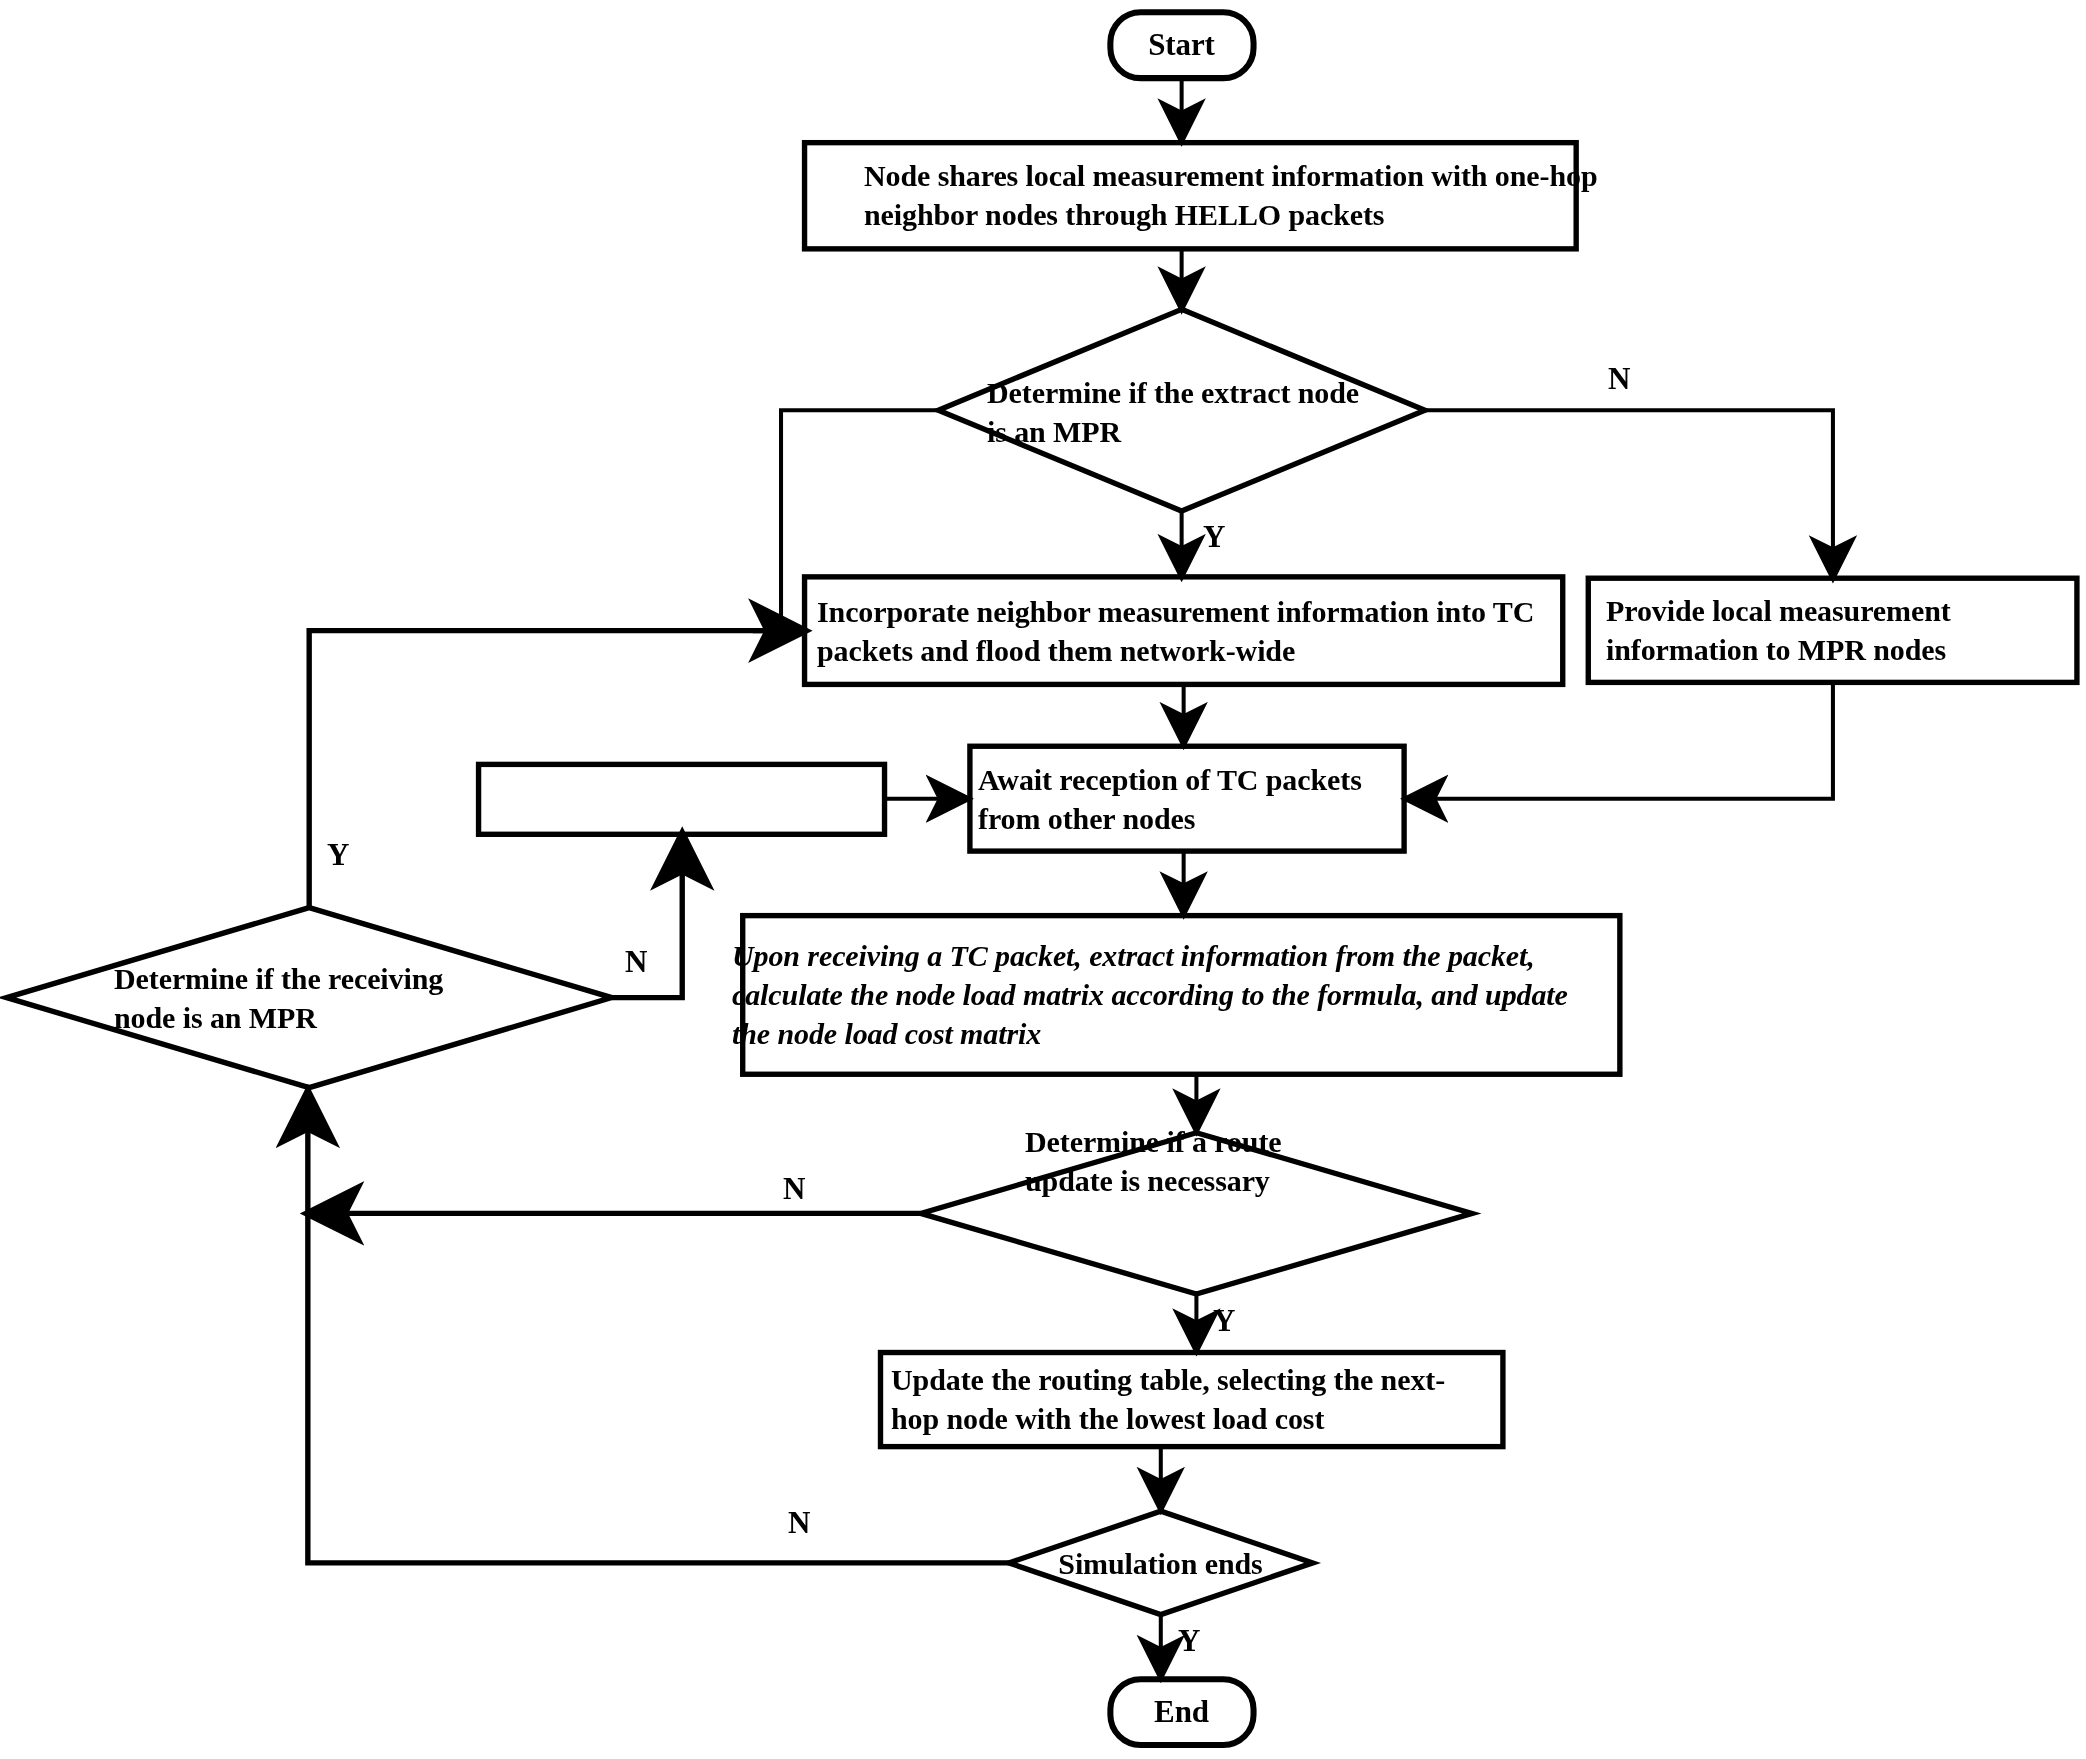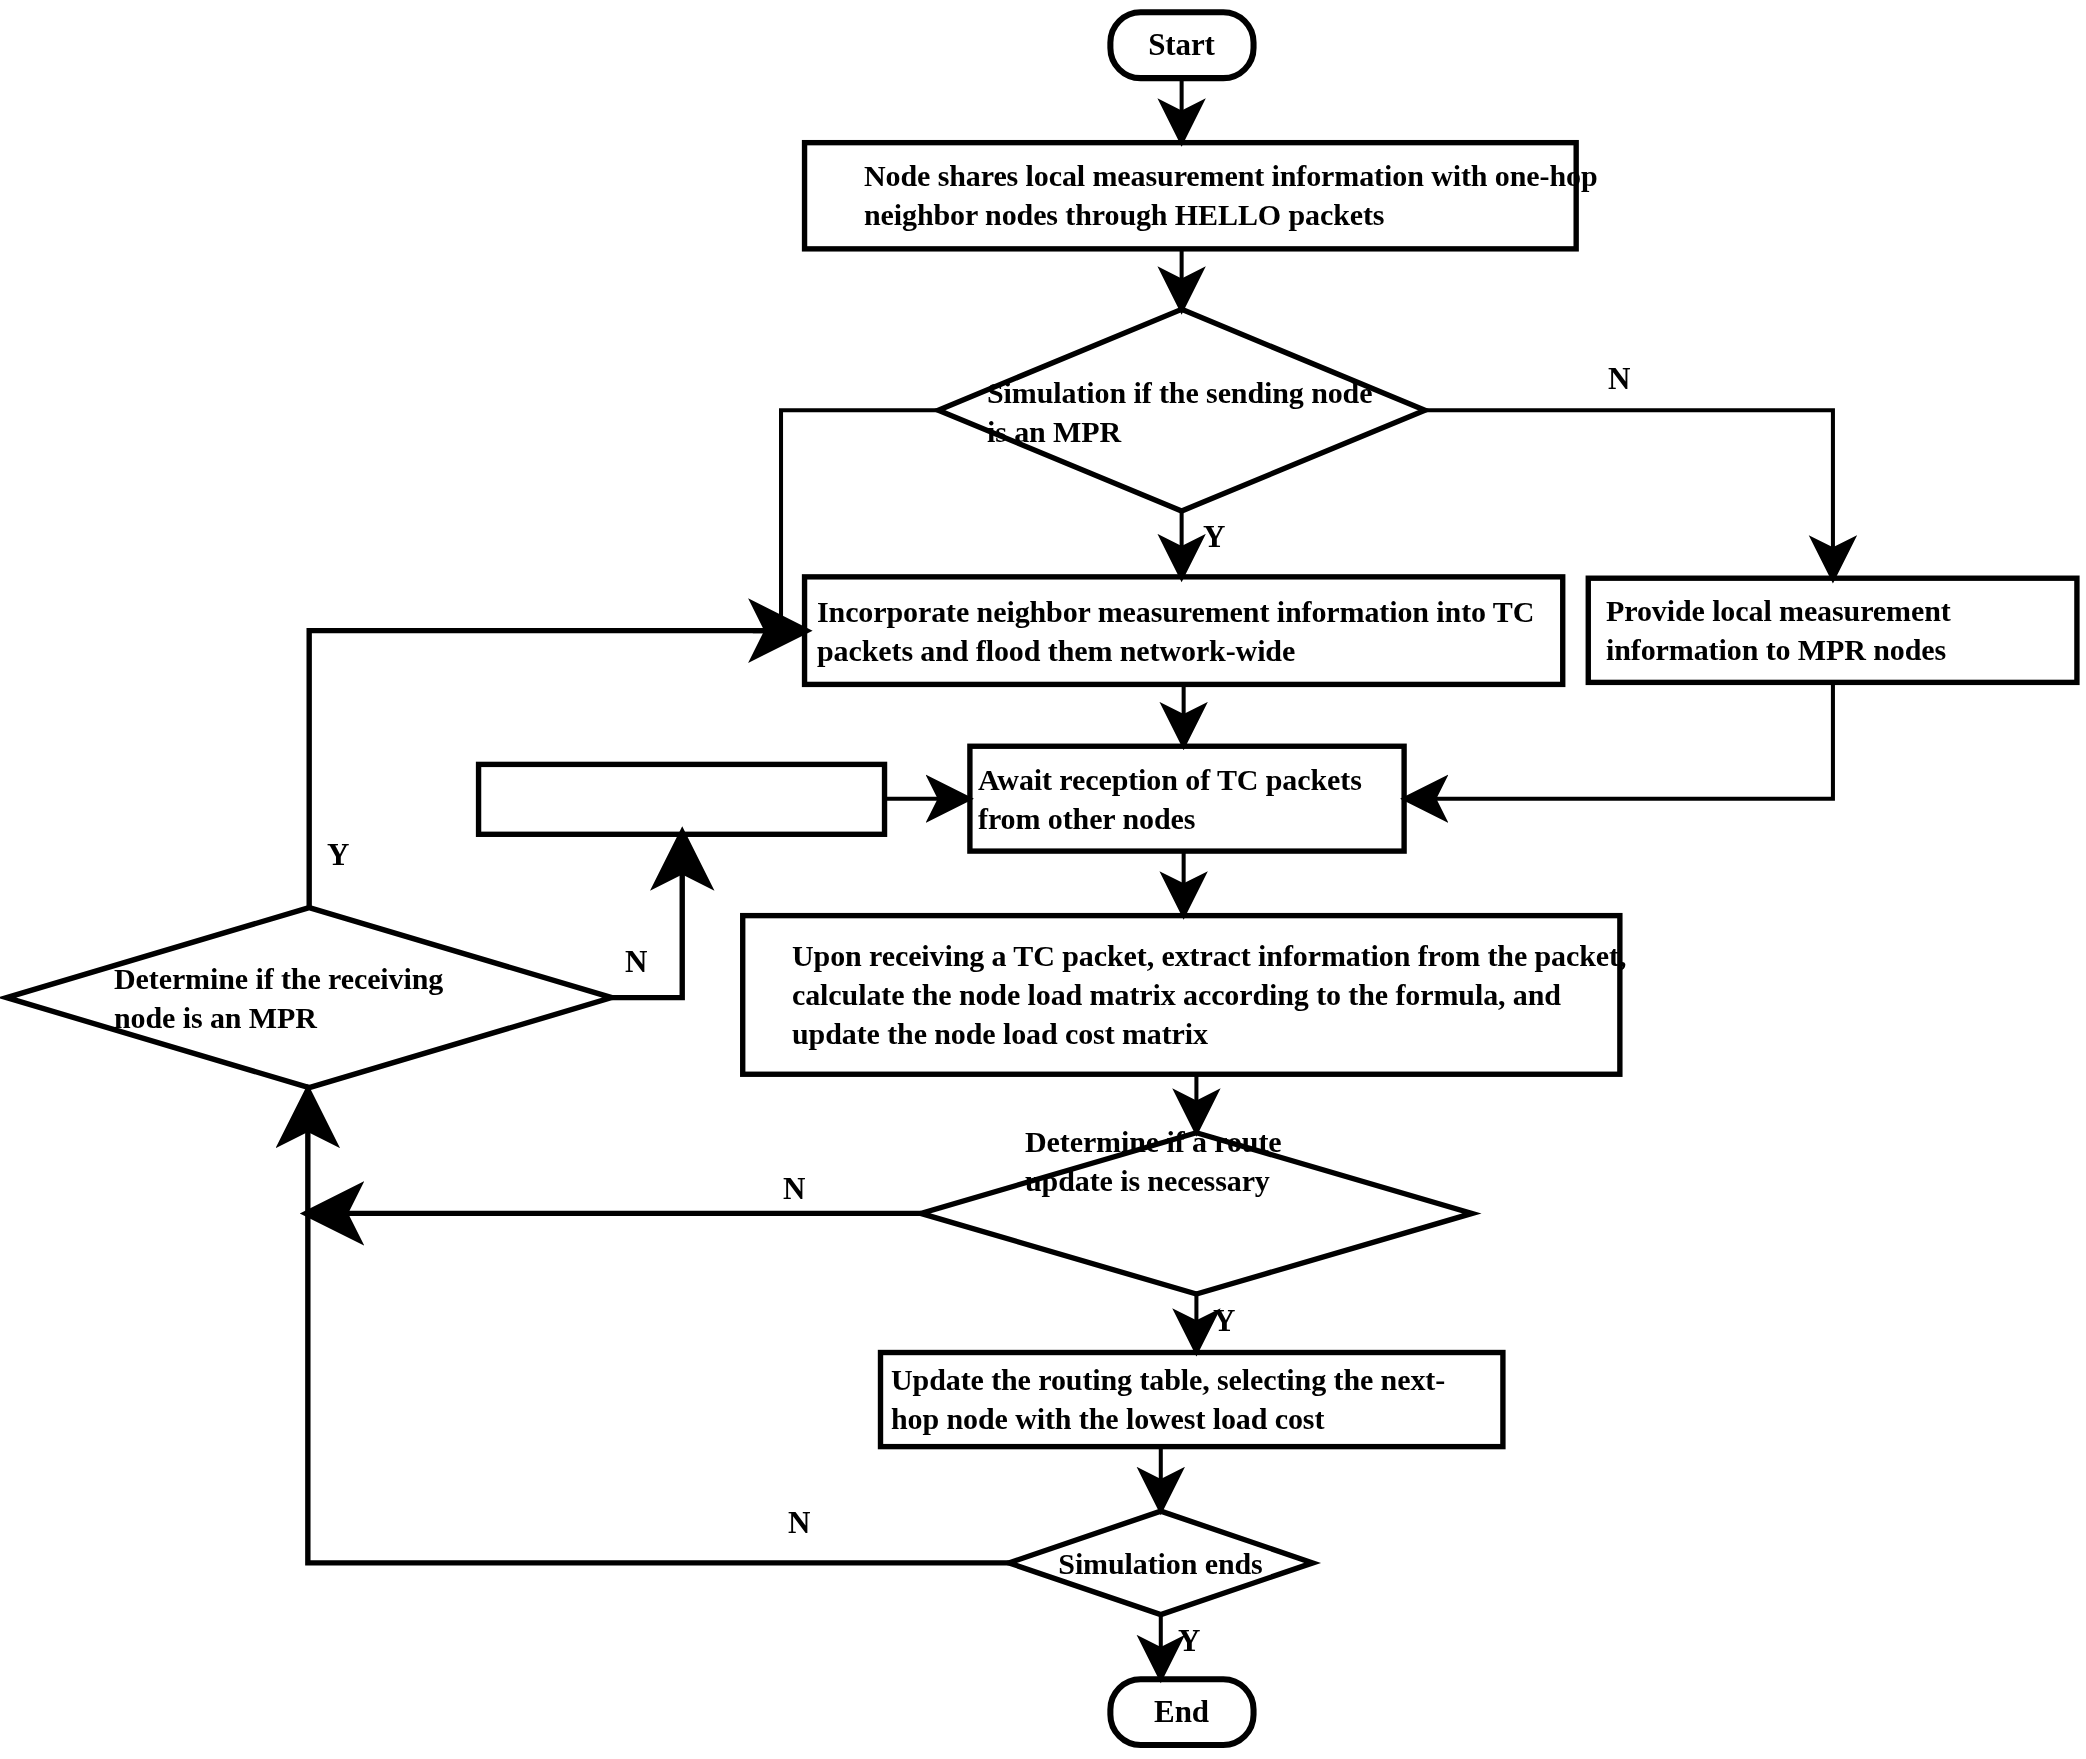--- a/index.html
+++ b/index.html
@@ -94,30 +94,30 @@
 
       <path d="M910,1484 L1015,1484 L1015,1253" marker-end="url(#ah)" stroke-width="8"></path>
 
     </g>
   </svg>
 
   <div class="shape-label terminator-txt" style="left:1110px;top:12px;width:143px;height:66px;">Start</div>
 
   <div class="shape-label proc-txt" style="left:821px;top:142px;width:738px;height:106px;margin-left:43px;">Node shares local measurement information with one-hop neighbor nodes through HELLO packets</div>
 
-  <div class="shape-label dec-txt" style="left:987px;top:358px;width:390px;height:108px;">Simulation if the sending node is an MPR</div>
+  <div class="shape-label dec-txt" style="left:987px;top:358px;width:390px;height:108px;">Determine if the extract node is an MPR</div>
 
   <div class="shape-label proc-txt" style="left:817px;top:577px;width:734px;height:108px;">Incorporate neighbor measurement information into TC packets and flood them network-wide</div>
 
   <div class="shape-label proc-txt" style="left:1606px;top:578px;width:452px;height:104px;">Provide local measurement information to MPR nodes</div>
 
 
   <div class="shape-label proc-txt" style="left:978px;top:746px;width:418px;height:105px;">Await reception of TC packets from other nodes</div>
 
-  <div class="shape-label proc-txt" style="left:792px;top:915px;width:850px;height:159px;">Upon receiving a TC packet, extract information from the packet, calculate the node load matrix according to the formula, and update the node load cost matrix</div>
+  <div class="shape-label proc-txt" style="left:732px;top:915px;width:850px;height:159px;font-style:italic;">Upon receiving a TC packet, extract information from the packet, calculate the node load matrix according to the formula, and update the node load cost matrix</div>
 
   <div class="shape-label dec-txt" style="left:114px;top:944px;width:390px;height:108px;">Determine if the receiving node is an MPR</div>
 
   <div class="shape-label dec-txt" style="left:1025px;top:1107px;width:343px;height:108px;">Determine if a route update is necessary</div>
 
   <div class="shape-label proc-txt" style="left:891px;top:1352px;width:602px;height:94px;">Update the routing table, selecting the next-hop node with the lowest load cost</div>
 
   <div class="shape-label dec-txt" style="left:1043px;top:1536px;width:235px;height:54px;">Simulation ends</div>
 
   <div class="shape-label terminator-txt" style="left:1110px;top:1679px;width:143px;height:66px;">End</div>

